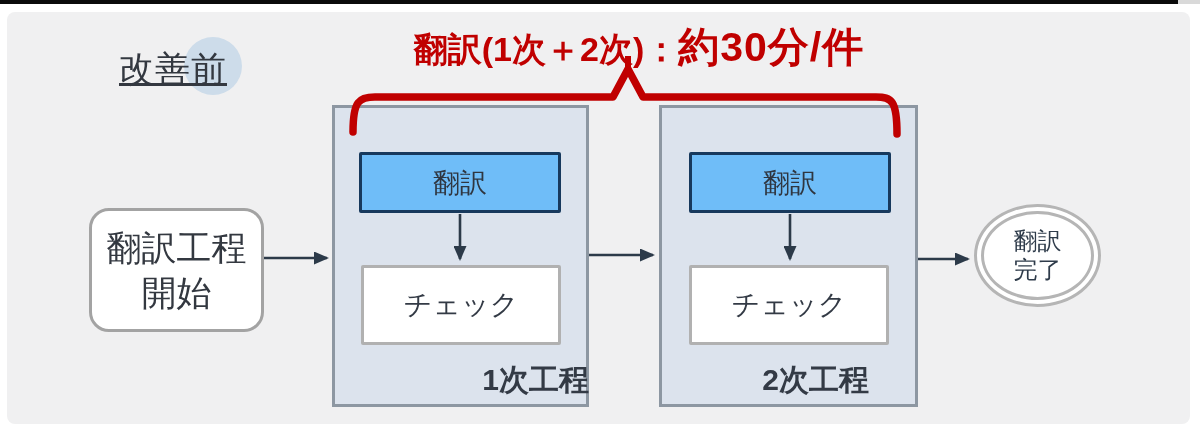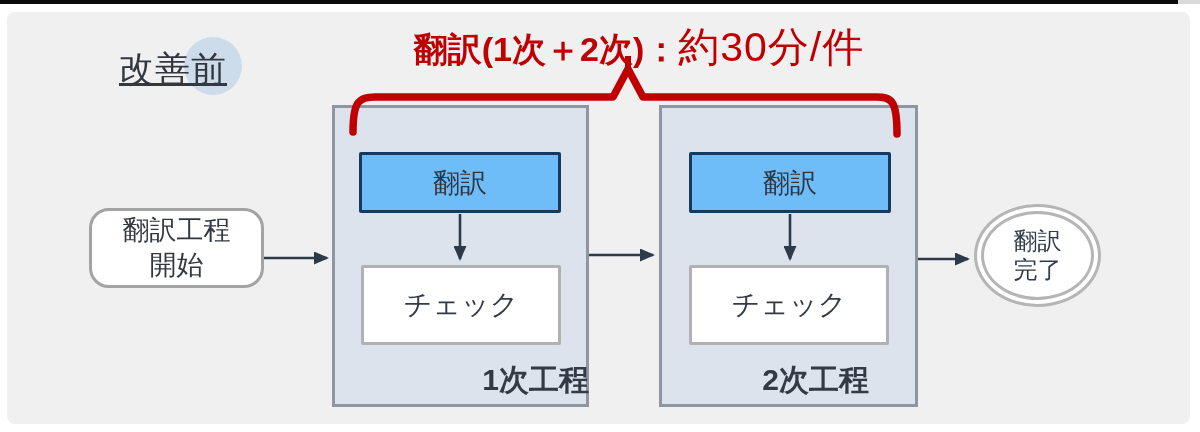--- a/index.html
+++ b/index.html
@@ -12,21 +12,21 @@
   .abs{position:absolute;box-sizing:border-box;}
 
   
   #badge{left:177px;top:25px;width:58px;height:58px;border-radius:50%;background:#cddcea;}
   #title{left:112px;top:34px;font-size:35px;color:#333840;letter-spacing:1px;text-decoration:underline;}
 
   
   #annotation{left:332px;top:8px;width:600px;display:flex;justify-content:center;
               align-items:baseline;color:#c00000;white-space:nowrap;}
   #annotation .prefix{font-size:34px;font-weight:700;}
-  #annotation .emphasis{font-size:41px;font-weight:400;letter-spacing:1px;}
+  #annotation .emphasis{font-size:41px;font-weight:700;letter-spacing:1px;}
 
   
   .process-box{background:#dce3ed;border:3px solid #8d97a2;width:257px;height:302px;top:93px;}
   #process1{left:325px;}
   #process2{left:652px;width:259px;}
   .process-label{top:348px;width:257px;text-align:right;font-size:30px;font-weight:600;color:#333a45;}
   #label1{left:325px;}
   #label2{left:652px;width:210px;}
 
   
@@ -35,23 +35,23 @@
                  font-size:27px;font-weight:500;color:#2f3640;}
   #translate1{left:352px;}
   #translate2{left:682px;}
   .check-box{top:253px;width:200px;height:80px;background:#ffffff;border:3px solid #b1b1b1;
              border-radius:2px;display:flex;align-items:center;justify-content:center;
              font-size:28px;color:#333a45;}
   #check1{left:354px;}
   #check2{left:682px;}
 
   
-  #start-node{left:82px;top:196px;width:175px;height:80px;background:#ffffff;
+  #start-node{left:82px;top:196px;width:175px;height:124px;background:#ffffff;
               border:3.5px solid #a3a3a3;border-radius:20px;display:flex;flex-direction:column;
-              align-items:center;justify-content:center;font-size:27px;color:#333840;line-height:1.3;}
+              align-items:center;justify-content:center;font-size:35px;color:#333840;line-height:1.3;}
 
   
   #end-node{left:967px;top:192px;width:127px;height:103px;background:#ffffff;
             border:3px solid #b5b5b5;border-radius:50%;}
   #end-node-inner{position:absolute;left:4px;top:4px;right:4px;bottom:4px;
                   border:3px solid #b5b5b5;border-radius:50%;display:flex;flex-direction:column;
                   align-items:center;justify-content:center;font-size:24px;color:#2e3b4a;line-height:1.2;}
 
   #connectors{position:absolute;left:0;top:0;width:1183px;height:412px;pointer-events:none;}
 </style>

